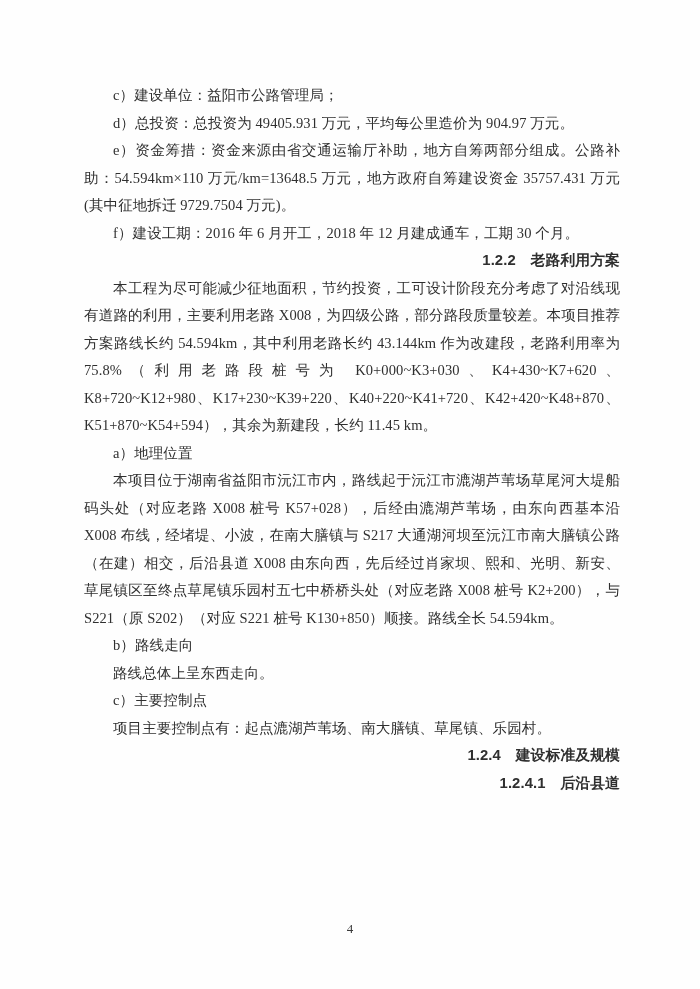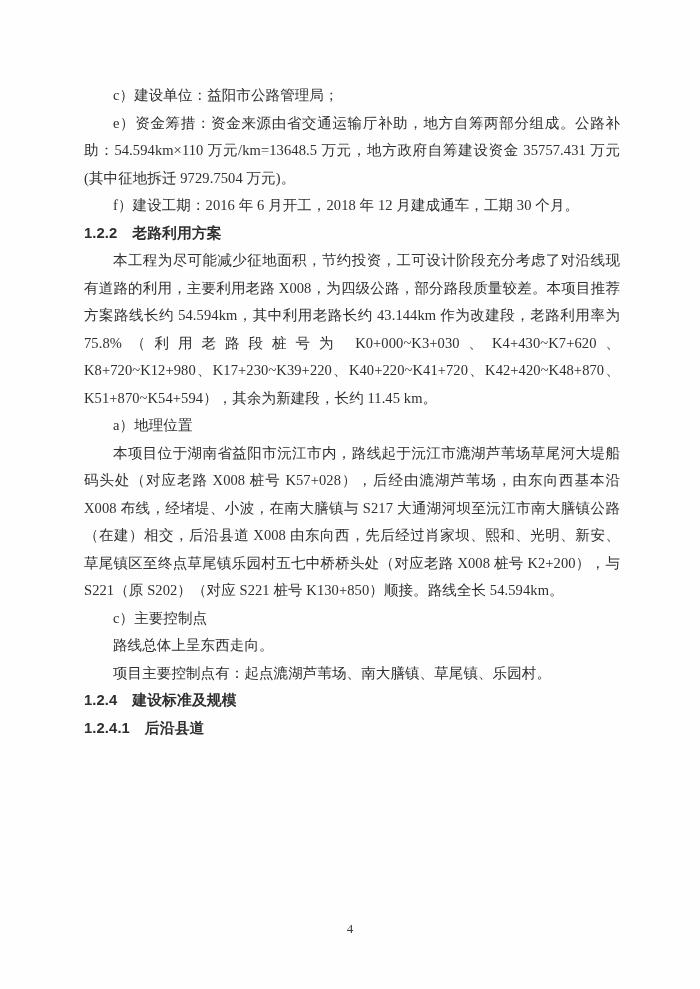--- a/index.html
+++ b/index.html
@@ -28,21 +28,21 @@
     text-justify: inter-ideograph;
     letter-spacing: 0.1px;
   }
   .para {
     margin: 0;
     text-indent: 2em;
   }
   .heading {
     margin: 0;
     text-indent: 0;
-    text-align: left;
+    text-align: right;
     font-family: "Liberation Sans", "DejaVu Sans", sans-serif;
     font-weight: 600;
     font-size: 14.8px;
     line-height: 27.5px;
   }
   .footer {
     position: absolute;
     top: 921px;
     left: 0;
     width: 700px;
@@ -51,26 +51,28 @@
     font-size: 13px;
     color: #3a3a3a;
   }
 </style>
 </head>
 <body>
 
 <div class="page">
   <div class="doc">
     <p class="para">c）建设单位：益阳市公路管理局；</p>
+    <p class="para">d）总投资：总投资为 49405.931 万元，平均每公里造价为 904.97 万元。</p>
     <p class="para">e）资金筹措：资金来源由省交通运输厅补助，地方自筹两部分组成。公路补助：54.594km×110 万元/km=13648.5 万元，地方政府自筹建设资金 35757.431 万元(其中征地拆迁 9729.7504 万元)。</p>
     <p class="para">f）建设工期：2016 年 6 月开工，2018 年 12 月建成通车，工期 30 个月。</p>
     <h3 class="heading">1.2.2　老路利用方案</h3>
     <p class="para">本工程为尽可能减少征地面积，节约投资，工可设计阶段充分考虑了对沿线现有道路的利用，主要利用老路 X008，为四级公路，部分路段质量较差。本项目推荐方案路线长约 54.594km，其中利用老路长约 43.144km 作为改建段，老路利用率为 75.8%（利用老路段桩号为 K0+000~K3+030、K4+430~K7+620、K8+720~K12+980、K17+230~K39+220、K40+220~K41+720、K42+420~K48+870、K51+870~K54+594），其余为新建段，长约 11.45 km。</p>
     <p class="para">a）地理位置</p>
     <p class="para">本项目位于湖南省益阳市沅江市内，路线起于沅江市漉湖芦苇场草尾河大堤船码头处（对应老路 X008 桩号 K57+028），后经由漉湖芦苇场，由东向西基本沿 X008 布线，经堵堤、小波，在南大膳镇与 S217 大通湖河坝至沅江市南大膳镇公路（在建）相交，后沿县道 X008 由东向西，先后经过肖家坝、熙和、光明、新安、草尾镇区至终点草尾镇乐园村五七中桥桥头处（对应老路 X008 桩号 K2+200），与 S221（原 S202）（对应 S221 桩号 K130+850）顺接。路线全长 54.594km。</p>
+    <p class="para">b）路线走向</p>
+    <p class="para">路线总体上呈东西走向。</p>
     <p class="para">c）主要控制点</p>
-    <p class="para">路线总体上呈东西走向。</p>
     <p class="para">项目主要控制点有：起点漉湖芦苇场、南大膳镇、草尾镇、乐园村。</p>
     <h3 class="heading">1.2.4　建设标准及规模</h3>
     <h3 class="heading">1.2.4.1　后沿县道</h3>
   </div>
   <div class="footer">4</div>
 </div>
 
 </body></html>

